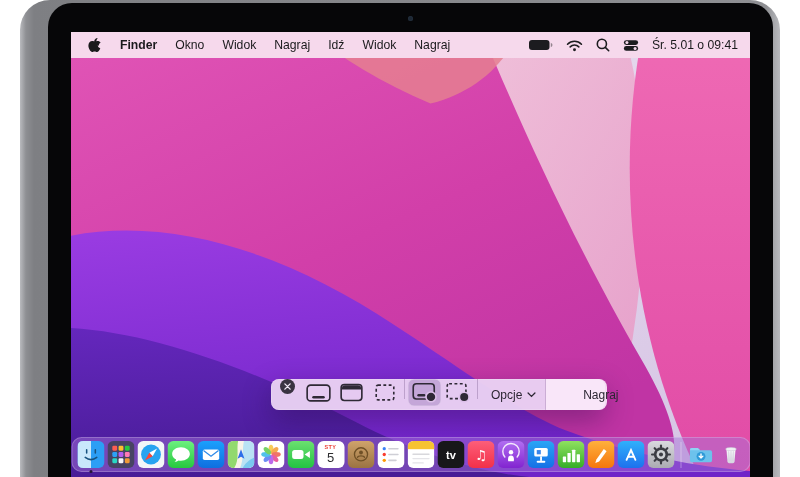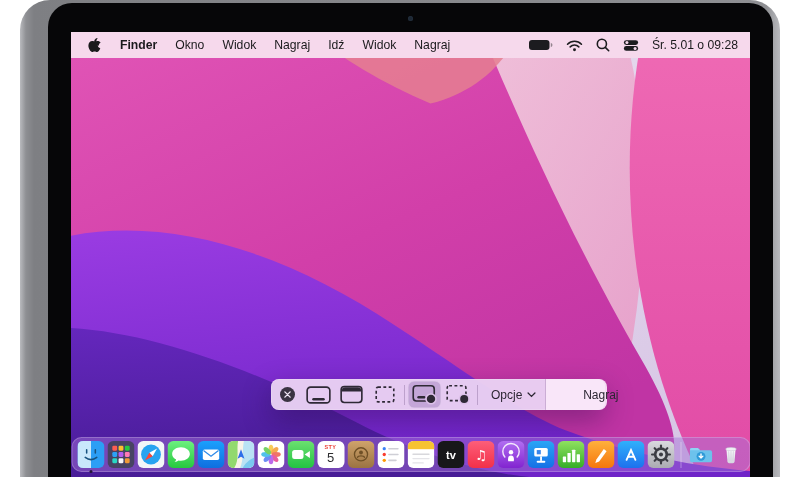--- a/index.html
+++ b/index.html
@@ -25,21 +25,21 @@
   .menu-item { padding:0 9px; line-height:26px; white-space:nowrap; }
   .menu-item.active { font-weight:bold; }
   .menubar-right { display:flex; align-items:center; gap:13px; padding-right:12px; height:100%; }
   .status-icon { display:flex; align-items:center; }
   .clock { white-space:nowrap; }
 
   
   .shot-toolbar { position:absolute; left:200px; top:347px; width:334px; height:31px;
     background:rgba(233,209,242,.96); border-radius:8px;
     box-shadow:0 10px 28px rgba(40,10,70,.40), 0 0 0 .5px rgba(255,255,255,.35) inset;
-    display:flex; align-items:center; z-index:4; }
+    display:flex; align-items:flex-start; z-index:4; }
   .tb-close { width:15px; height:15px; border-radius:50%; background:#3a3342;
     display:flex; align-items:center; justify-content:center; margin:0 7px 0 9px; flex:none; }
   .tb-btn { width:33px; height:27px; display:flex; align-items:center; justify-content:center;
     border-radius:6px; flex:none; }
   .tb-btn.selected { background:rgba(106,64,146,.26); box-shadow:0 0 0 .5px rgba(255,255,255,.4) inset; }
   .tb-divider { width:1px; height:20px; background:rgba(70,40,95,.25); margin:0 3px; flex:none; }
   .tb-options { display:flex; align-items:center; gap:5px; padding:0 10px; height:100%;
     font-size:12px; color:#2c2633; flex:none; }
   .tb-record { margin-left:auto; width:61px; height:100%; background:rgba(250,232,250,.92);
     border-radius:0 8px 8px 0; display:flex; align-items:center; justify-content:center;
@@ -143,21 +143,21 @@
               </svg>
           </span>
           <span class="status-icon">
             <svg width="16" height="13" viewBox="0 0 18 14">
                 <rect x="1" y="1" width="16" height="5.4" rx="2.7" fill="#1c1c1f"></rect>
                 <circle cx="4.4" cy="3.7" r="1.7" fill="#f6d9ec"></circle>
                 <rect x="1" y="7.6" width="16" height="5.4" rx="2.7" fill="#1c1c1f"></rect>
                 <circle cx="13.6" cy="10.3" r="1.7" fill="#f6d9ec"></circle>
               </svg>
           </span>
-          <span class="clock">Śr. 5.01 o 09:28</span>
+          <span class="clock">Śr. 5.01 o 09:41</span>
         </div>
       </div>
 
       <div class="shot-toolbar">
         <div class="tb-close">
           <svg width="7" height="7" viewBox="0 0 8 8">
               <path d="M1 1 L7 7 M7 1 L1 7" stroke="#efe6f4" stroke-width="1.6" stroke-linecap="round"></path>
             </svg>
         </div>
         <div class="tb-btn">

